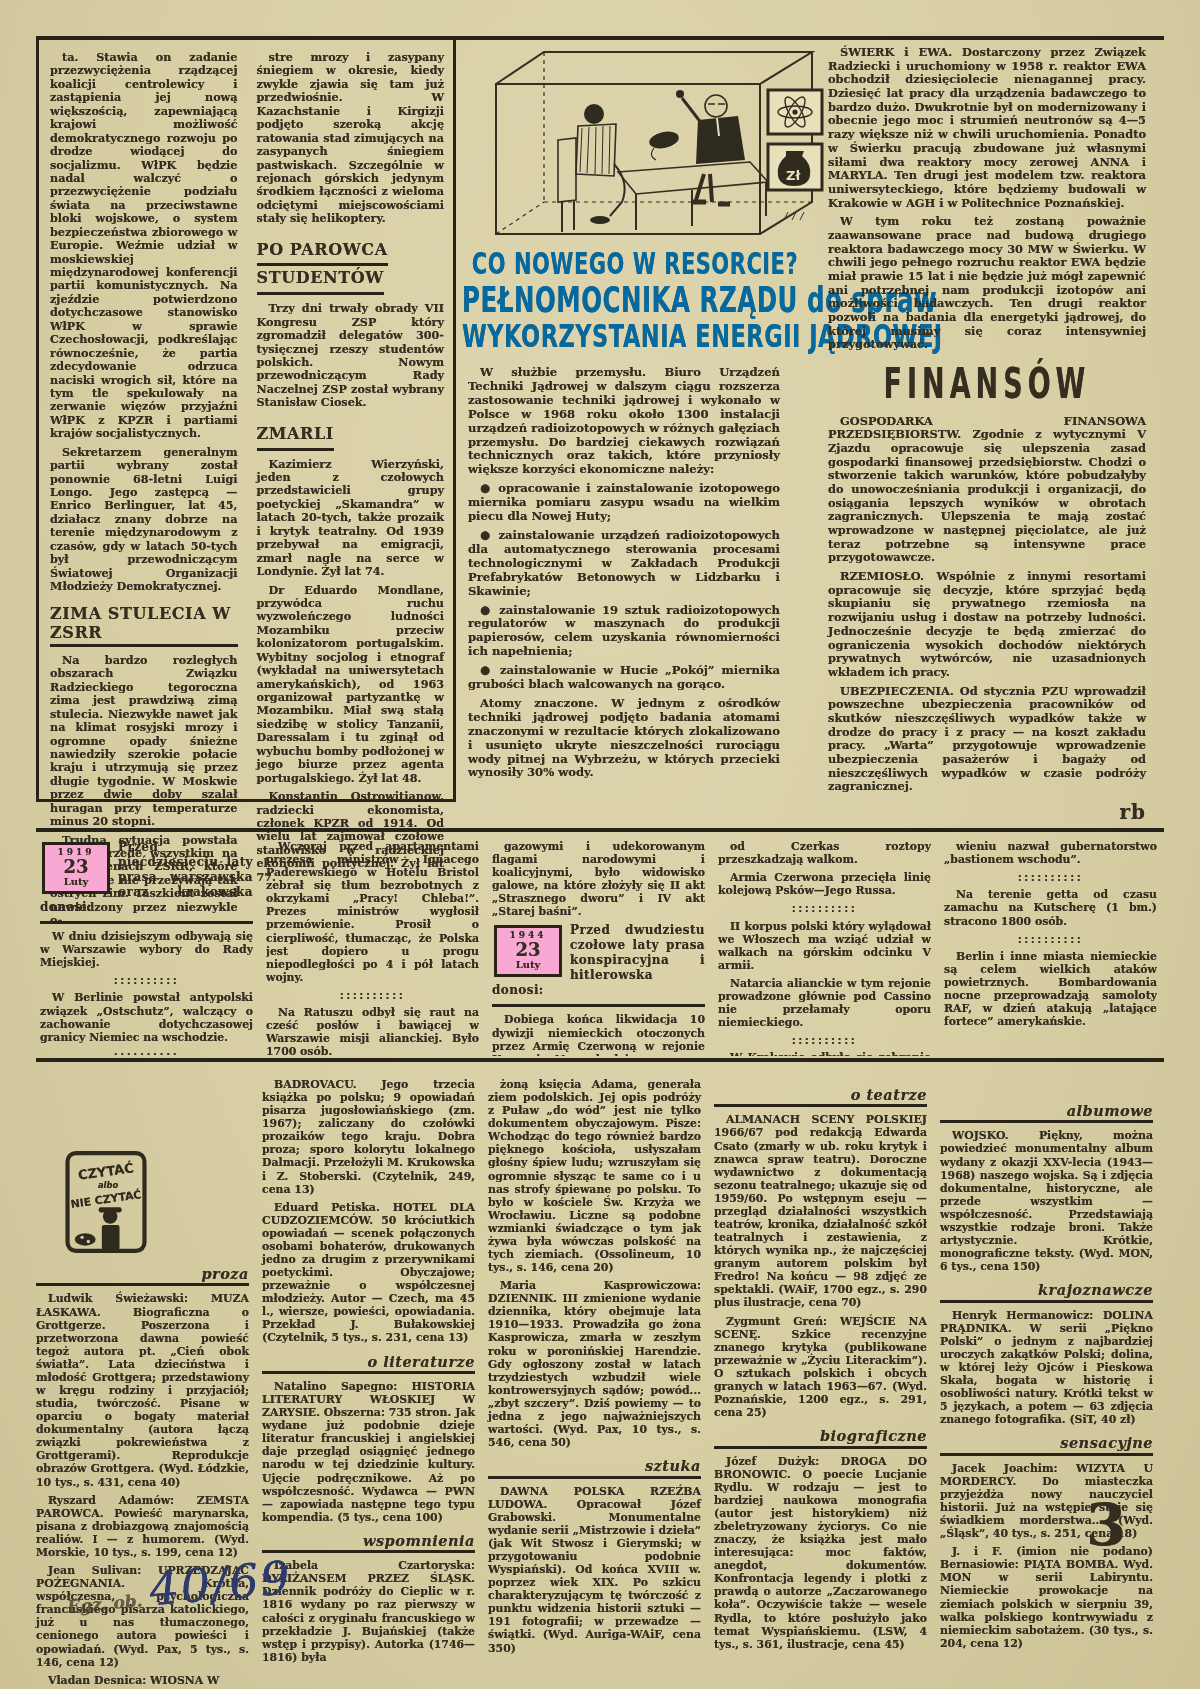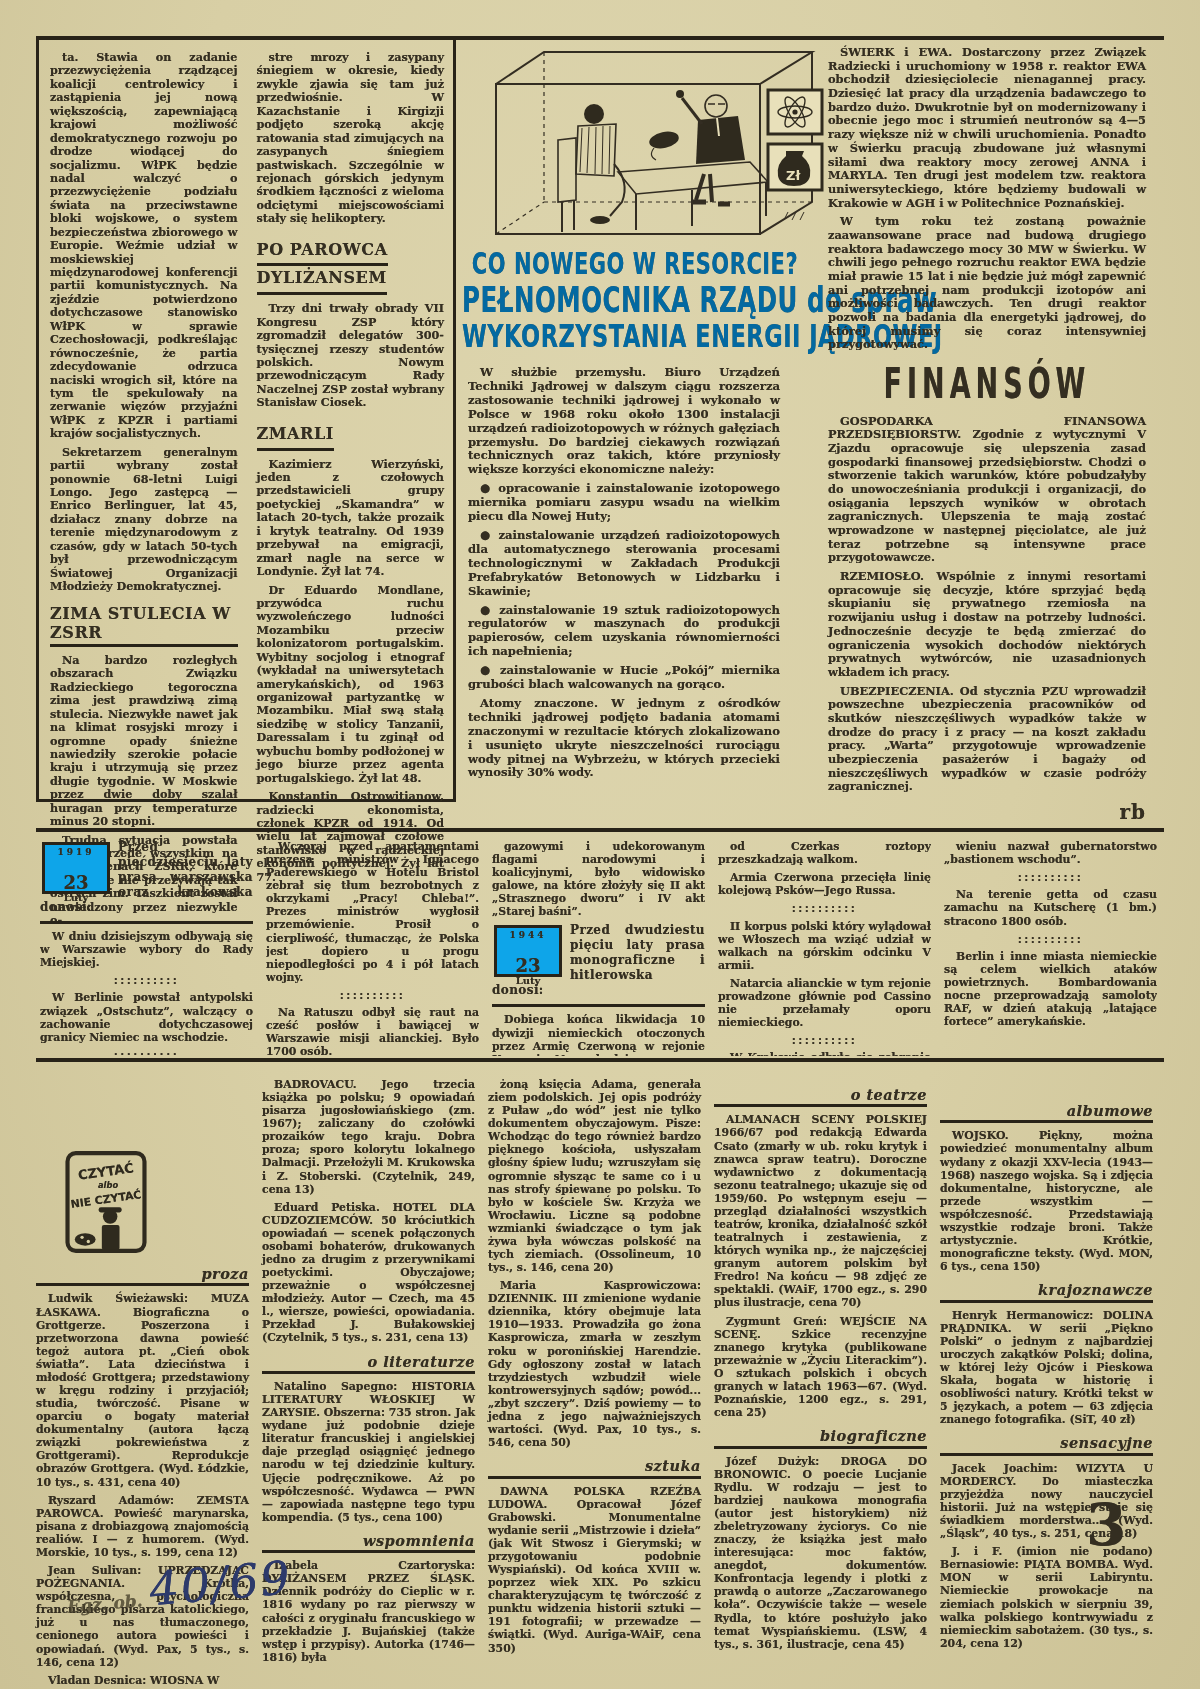--- a/index.html
+++ b/index.html
@@ -41,24 +41,24 @@
   #center-col{position:absolute;left:468px;top:366px;width:312px;font-size:11.6px;line-height:1.2;}
   #right-col{position:absolute;left:828px;top:46px;width:318px;font-size:11.4px;line-height:1.2;}
   .finansow{font-family:"DejaVu Sans","Liberation Sans",sans-serif;text-align:center;font-size:27px;
     letter-spacing:5px;transform:scaleY(1.55);transform-origin:50% 50%;margin:16px 0 14px;white-space:nowrap;}
   .sig-rb{text-align:right;font-size:20px;margin-top:6px;letter-spacing:1px;}
   
   #mid-band{position:absolute;left:36px;top:828px;width:1128px;height:234px;box-sizing:border-box;
     border-top:4px solid var(--rule);border-bottom:4px solid var(--rule);
     display:flex;gap:13px;padding:8px 2px 2px 4px;font-size:10.9px;line-height:1.2;}
   .mcol{width:213px;overflow:hidden;}
-  .datebox{float:left;width:68px;height:52px;border:3px solid var(--rule);background:#0ea5e9;
+  .datebox{float:left;width:68px;height:52px;border:3px solid var(--rule);background:#f9a8d4;
     margin:2px 8px 4px 2px;text-align:center;box-sizing:border-box;padding-top:2px;}
   .db-year{display:block;font-size:9px;letter-spacing:3px;}
-  .db-day{display:block;font-size:18px;line-height:1;margin-top:16px;}
+  .db-day{display:block;font-size:18px;line-height:1;margin-top:0px;}
   .db-month{display:block;font-size:10px;line-height:1.2;}
   .mintro{font-size:12px;letter-spacing:.4px;text-align:justify;line-height:1.25;}
   .mrule{border:none;border-top:3px solid var(--rule);margin:6px 0 6px;clear:both;}
   
   #bottom{position:absolute;left:36px;top:1078px;width:1128px;display:flex;gap:13px;
     font-size:10.9px;line-height:1.2;}
   .bcol{width:213px;}
   .cat{font-style:italic;font-size:14.5px;text-align:right;border-bottom:3px solid var(--rule);
     padding-bottom:1px;margin:8px 0 6px;letter-spacing:.5px;}
   .logo-wrap{width:84px;margin:72px 0 2px 28px;}
@@ -84,21 +84,21 @@
     <h2 class="article-h">ZIMA STULECIA W ZSRR</h2>
     <div>
         <div class="para">Na bardzo rozległych obszarach Związku Radzieckiego tegoroczna zima jest prawdziwą zimą stulecia. Niezwykłe nawet jak na klimat rosyjski mrozy i ogromne opady śnieżne nawiedziły szerokie połacie kraju i utrzymują się przez długie tygodnie. W Moskwie przez dwie doby szalał huragan przy temperaturze minus 20 stopni.</div>
         <div class="para">Trudna sytuacja powstała jednak przede wszystkim na tych terenach ZSRR, które normalnie nie przeżywają tak ostrych zim. Taszkient został nawiedzony przez niezwykle o-</div>
       </div>
   </div>
   <div class="tcol">
     <div>
         <div class="para">stre mrozy i zasypany śniegiem w okresie, kiedy zwykle zjawia się tam już przedwiośnie. W Kazachstanie i Kirgizji podjęto szeroką akcję ratowania stad zimujących na zasypanych śniegiem pastwiskach. Szczególnie w rejonach górskich jedynym środkiem łączności z wieloma odciętymi miejscowościami stały się helikoptery.</div>
       </div>
-    <h2 class="article-h2"><span>PO PAROWCA</span><br><span>DYLIŻANSEM</span></h2>
+    <h2 class="article-h2"><span>PO PAROWCA</span><br><span>STUDENTÓW</span></h2>
     <div>
         <div class="para">Trzy dni trwały obrady VII Kongresu ZSP który zgromadził delegatów 300-tysięcznej rzeszy studentów polskich. Nowym przewodniczącym Rady Naczelnej ZSP został wybrany Stanisław Ciosek.</div>
       </div>
     <h2 class="article-h2"><span>ZMARLI</span></h2>
     <div>
         <div class="para">Kazimierz Wierzyński, jeden z czołowych przedstawicieli grupy poetyckiej „Skamandra” w latach 20-tych, także prozaik i krytyk teatralny. Od 1939 przebywał na emigracji, zmarł nagle na serce w Londynie. Żył lat 74.</div>
         <div class="para">Dr Eduardo Mondlane, przywódca ruchu wyzwoleńczego ludności Mozambiku przeciw kolonizatorom portugalskim. Wybitny socjolog i etnograf (wykładał na uniwersytetach amerykańskich), od 1963 organizował partyzantkę w Mozambiku. Miał swą stałą siedzibę w stolicy Tanzanii, Daressalam i tu zginął od wybuchu bomby podłożonej w jego biurze przez agenta portugalskiego. Żył lat 48.</div>
         <div class="para">Konstantin Ostrowitianow, radziecki ekonomista, członek KPZR od 1914. Od wielu lat zajmował czołowe stanowisko w radzieckiej ekonomii politycznej. Żył lat 77.</div>
       </div>
   </div>
@@ -225,21 +225,21 @@
   </div>
   <div class="mcol">
     <div>
         <div class="para">gazowymi i udekorowanym flagami narodowymi i koalicyjnymi, było widowisko galowe, na które złożyły się II akt „Strasznego dworu” i IV akt „Starej baśni”.</div>
       </div>
     <div class="datebox">
       <span class="db-year">1944</span>
       <span class="db-day">23</span>
       <span class="db-month">Luty</span>
     </div>
-    <div class="mintro">Przed dwudziestu pięciu laty prasa monograficzne i hitlerowska donosi:</div>
+    <div class="mintro">Przed dwudziestu czołowe laty prasa konspiracyjna i hitlerowska donosi:</div>
     <hr class="mrule">
     <div>
         <div class="para">Dobiega końca likwidacja 10 dywizji niemieckich otoczonych przez Armię Czerwoną w rejonie Korsunia. Na zachodzie</div>
       </div>
   </div>
   <div class="mcol">
     <div>
         <div class="para">od Czerkas roztopy przeszkadzają walkom.</div>
         <div class="para">Armia Czerwona przecięła linię kolejową Psków—Jego Russa.</div>
         <div class="dots">::::::::::</div>

